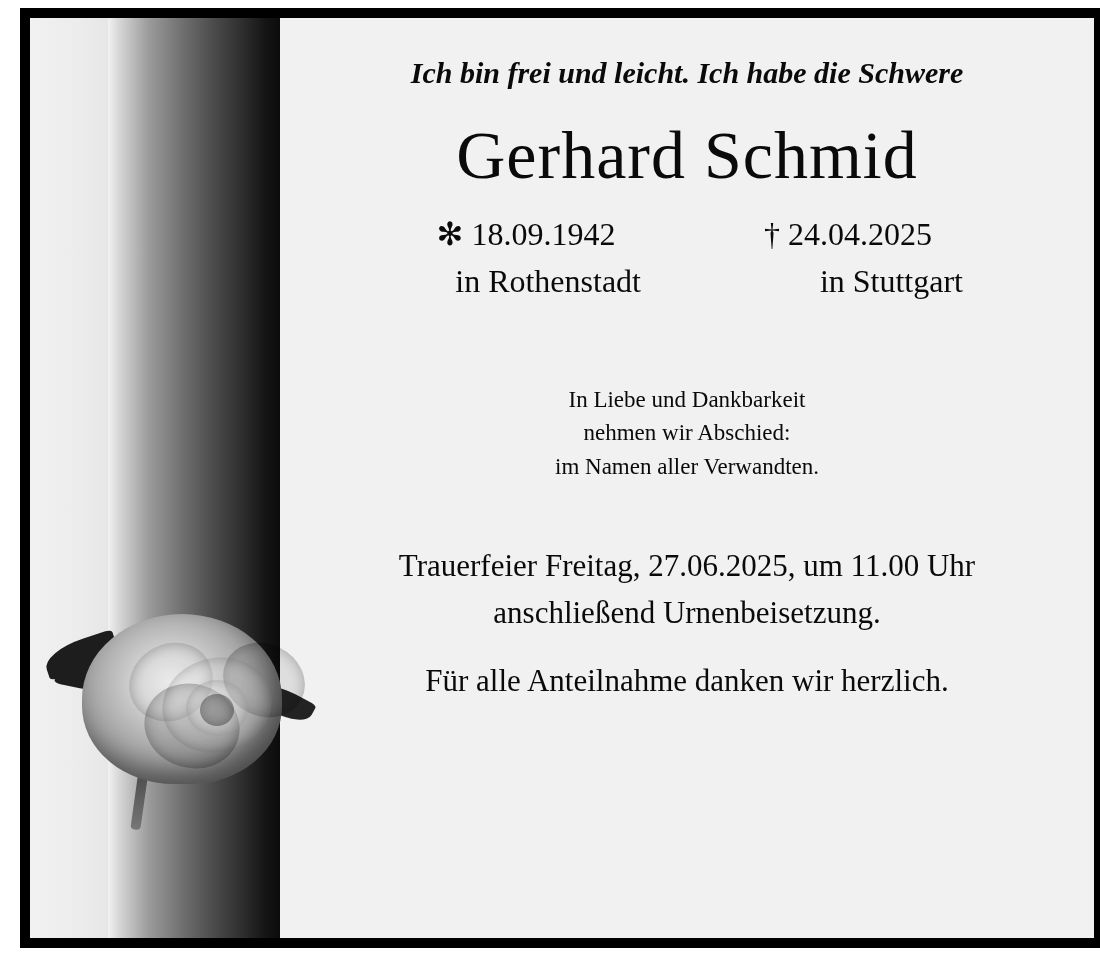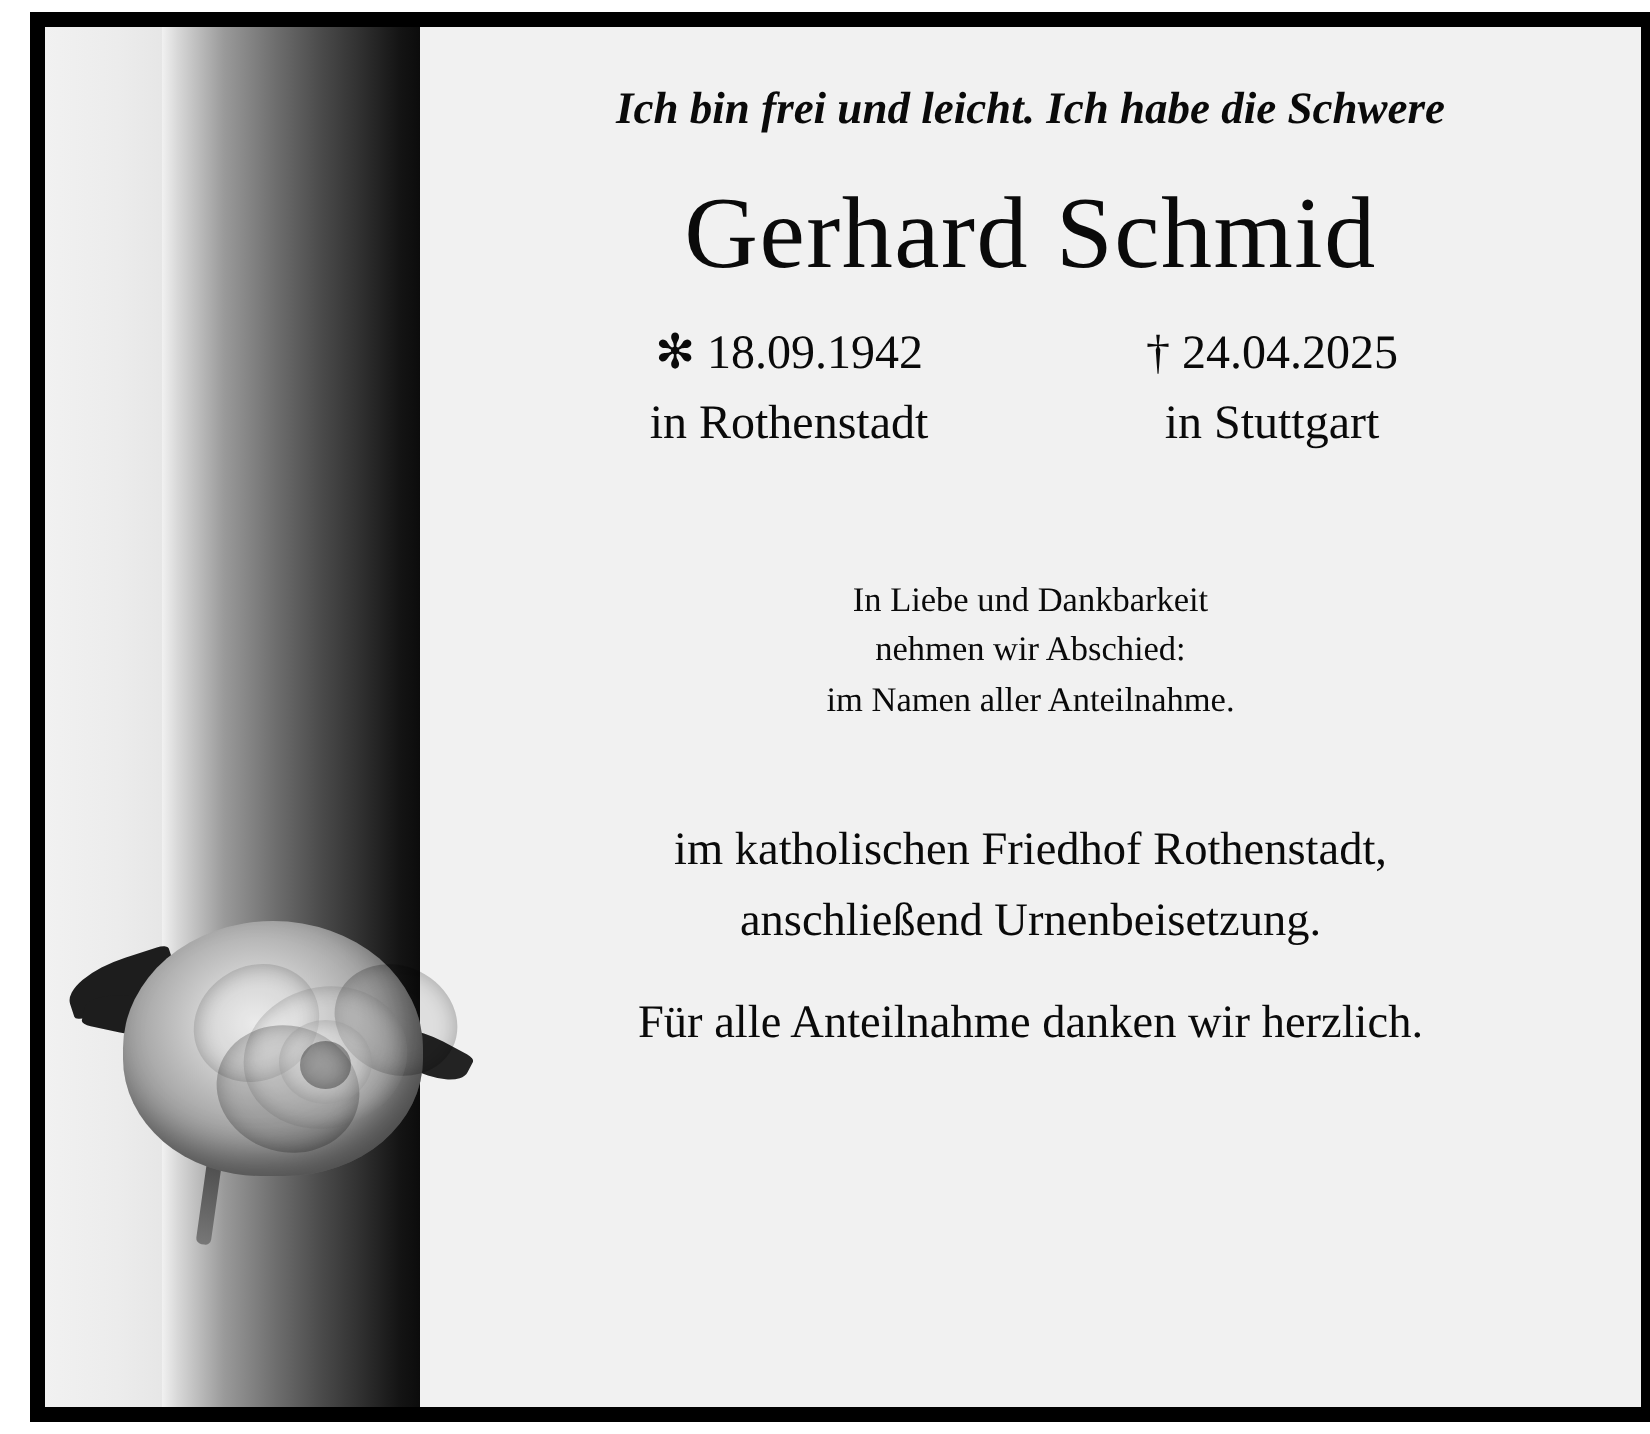--- a/index.html
+++ b/index.html
@@ -144,21 +144,21 @@
     margin-top: 20px;
     font-size: 32px;
     line-height: 1.42;
   }
   .dates-row {
     display: flex;
     justify-content: center;
     gap: 92px;
   }
   .dates-col { min-width: 230px; }
-  .dates .d-line2 { margin-top: 2px; }
+  .dates .d-line2 { margin-top: 2px; text-align: right; }
 
   .block-thanks {
     margin-top: 78px;
     font-size: 23px;
     line-height: 1.46;
   }
   .block-thanks .para2 { margin-top: 22px; }
   .block-thanks b { font-weight: bold; }
 
   .block-service {
@@ -217,25 +217,25 @@
                 <span>24.04.2025</span>
               </div>
               <div class="d-line2">in Stuttgart</div>
             </div>
           </div>
         </div>
 
         <div class="block-thanks">
           <div>In Liebe und Dankbarkeit</div>
           <div>nehmen wir Abschied:</div>
-          <div>im Namen aller Anteilnahme.</div>
+          <div>im Namen aller Verwandten.</div>
         </div>
 
         <div class="block-service">
-          <div>im katholischen Friedhof Rothenstadt,</div>
+          <div>Trauerfeier Freitag, 27.06.2025, um 11.00 Uhr</div>
           <div>anschließend Urnenbeisetzung.</div>
           <div class="para2">Für alle Anteilnahme danken wir herzlich.</div>
         </div>
 
       </div>
     </div>
   </div>
 </div>
 
 </body></html>

